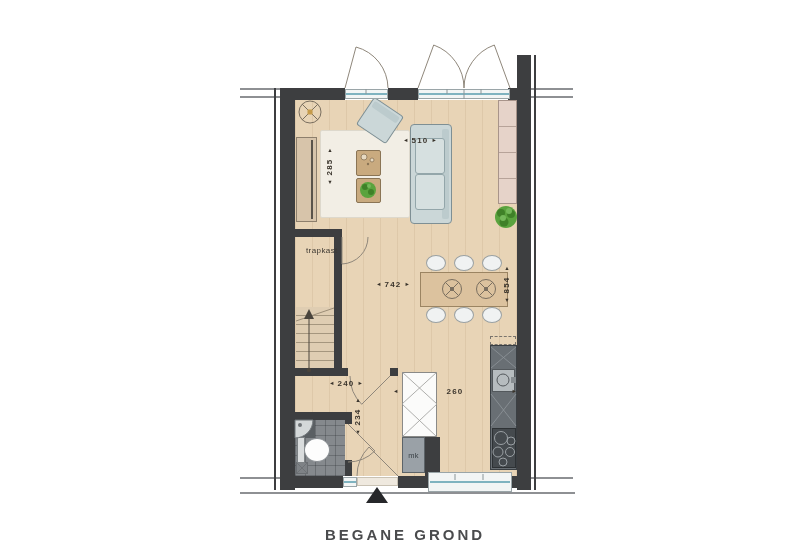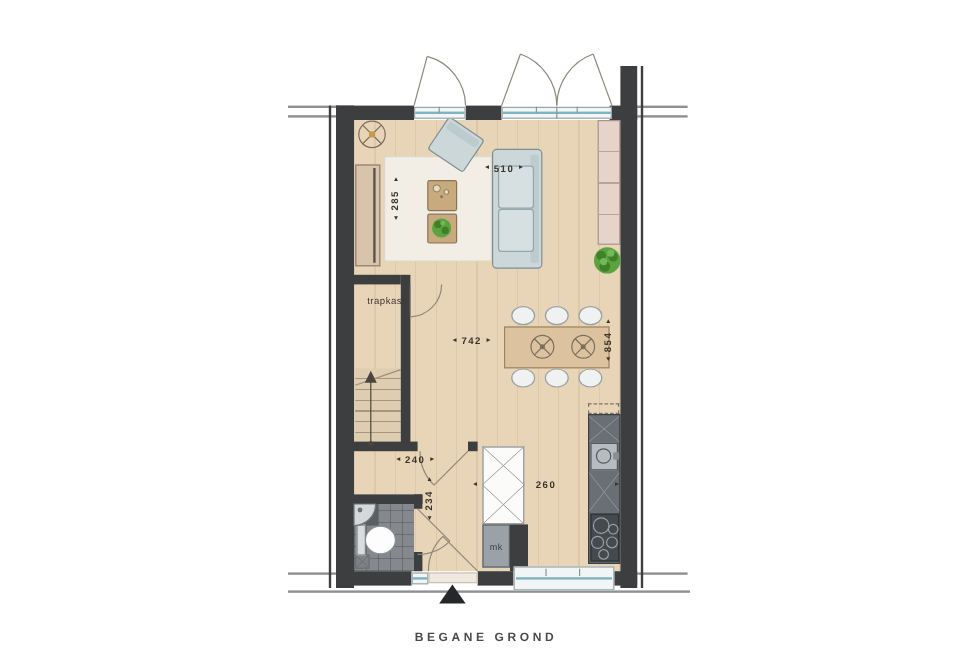--- a/index.html
+++ b/index.html
@@ -16,21 +16,21 @@
                      repeating-linear-gradient(90deg, rgba(40,44,48,0.28) 0 1px, transparent 1px 10px);}
   .furn{position:absolute;box-sizing:border-box;z-index:20;}
   .dim{position:absolute;z-index:60;display:flex;align-items:center;justify-content:center;
        color:#3a342c;font-size:8px;font-weight:700;letter-spacing:1.2px;gap:3px;line-height:1;}
   .dim .arr{font-size:5.5px;letter-spacing:0;}
   .dim-v{flex-direction:column;gap:2px;}
   .dim-v .vtext{transform:rotate(-90deg);display:flex;align-items:center;justify-content:center;
        height:22px;width:14px;}
   .roomlabel{position:absolute;z-index:60;color:#3d3831;font-size:8px;letter-spacing:0.4px;}
   .title{position:absolute;left:0;top:526px;width:810px;text-align:center;z-index:60;
-         color:#4a4b4d;font-size:10px;font-weight:700;letter-spacing:3px;}
+         color:#4a4b4d;font-size:15px;font-weight:700;letter-spacing:3px;}
   svg.overlay{position:absolute;left:0;top:0;z-index:50;pointer-events:none;}
   .chair{position:absolute;width:20px;height:16px;border-radius:50%;background:#f0f2f2;
          border:1px solid #9aa0a2;box-sizing:border-box;z-index:18;}
   .glassline{position:absolute;background:#7fb3c0;z-index:41;}
 </style>
 </head>
 <body>
 
 <div class="stage">
 
@@ -224,21 +224,21 @@
   <div class="dim" style="left:321px;top:380px;width:50px;justify-content:center;">
     <span class="arr">◄</span>
     <span>240</span>
     <span class="arr">►</span>
   </div>
   <div class="dim dim-v" style="left:351px;top:398px;width:14px;">
     <span class="arr">▲</span>
     <span class="vtext">234</span>
     <span class="arr">▼</span>
   </div>
-  <div class="dim" style="left:430px;top:401px;width:50px;gap:48px;">
+  <div class="dim" style="left:430px;top:388px;width:50px;gap:48px;">
     <span class="arr">◄</span>
     <span>260</span>
     <span class="arr">►</span>
   </div>
 
   <div class="roomlabel" style="left:306px;top:246px;">trapkast</div>
 
   <div class="title">BEGANE GROND</div>
 
 </div>

